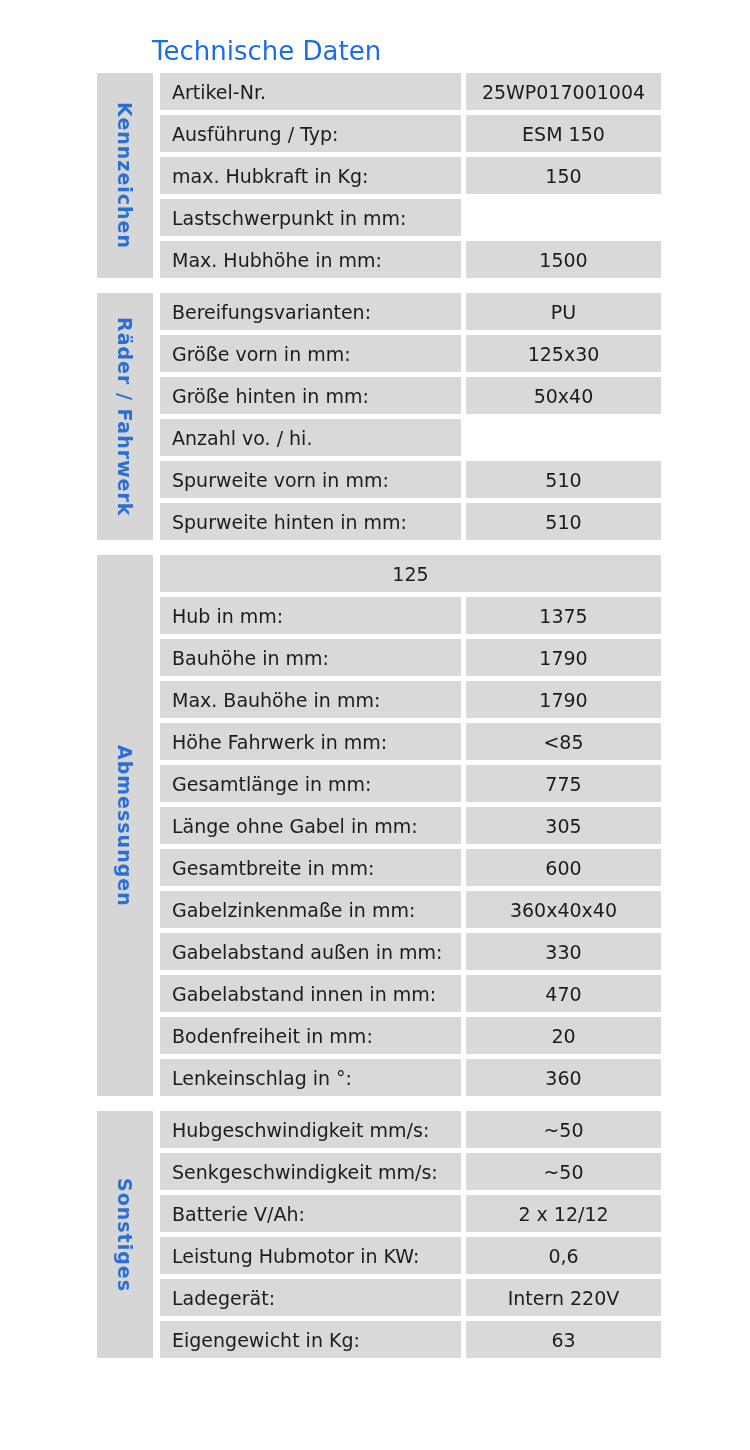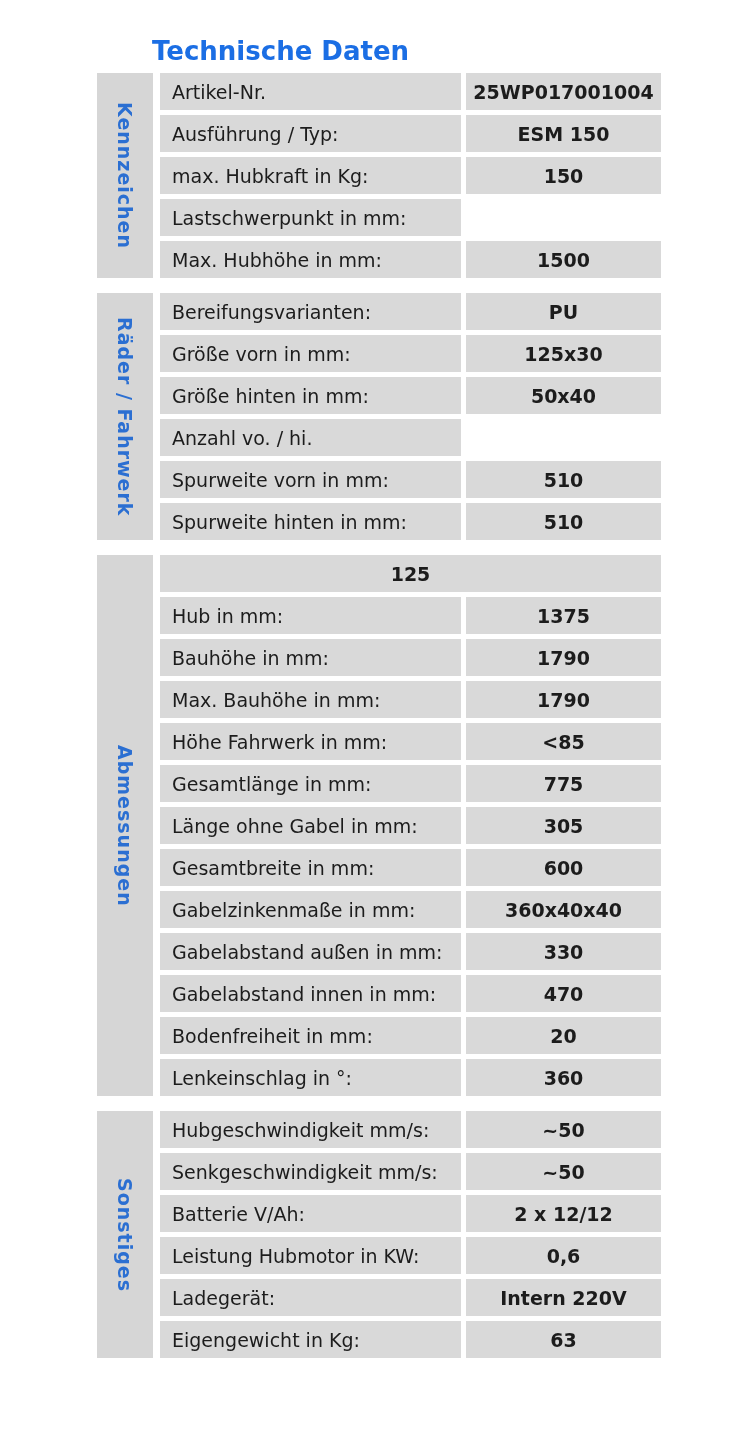--- a/index.html
+++ b/index.html
@@ -15,21 +15,21 @@
     position: relative;
     width: 750px;
     height: 1450px;
     background: #ffffff;
   }
   .page-title {
     position: absolute;
     left: 152px;
     top: 36px;
     font-size: 26px;
-    font-weight: bold;
+    font-weight: normal;
     color: #1b6ee4;
     white-space: nowrap;
   }
   .spec-table {
     position: absolute;
     left: 97px;
     top: 73px;
     width: 564px;
     display: flex;
     flex-direction: column;
@@ -82,21 +82,20 @@
   }
   .cell-value {
     flex: 1;
     background: #d9d9d9;
     display: flex;
     align-items: center;
     justify-content: center;
     font-size: 19px;
     color: #1c1c1c;
     white-space: nowrap;
-    font-weight: bold;
   }
 </style>
 </head>
 <body>
 
 <div class="page">
 
   <div class="page-title">Technische Daten</div>
 
   <div class="spec-table">

